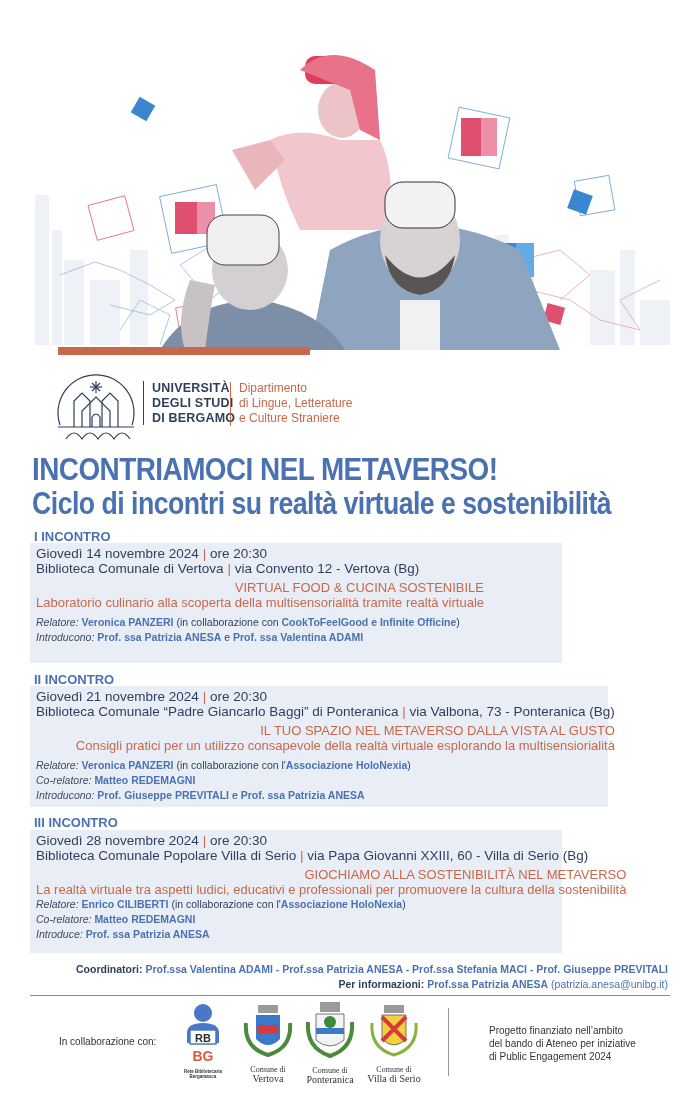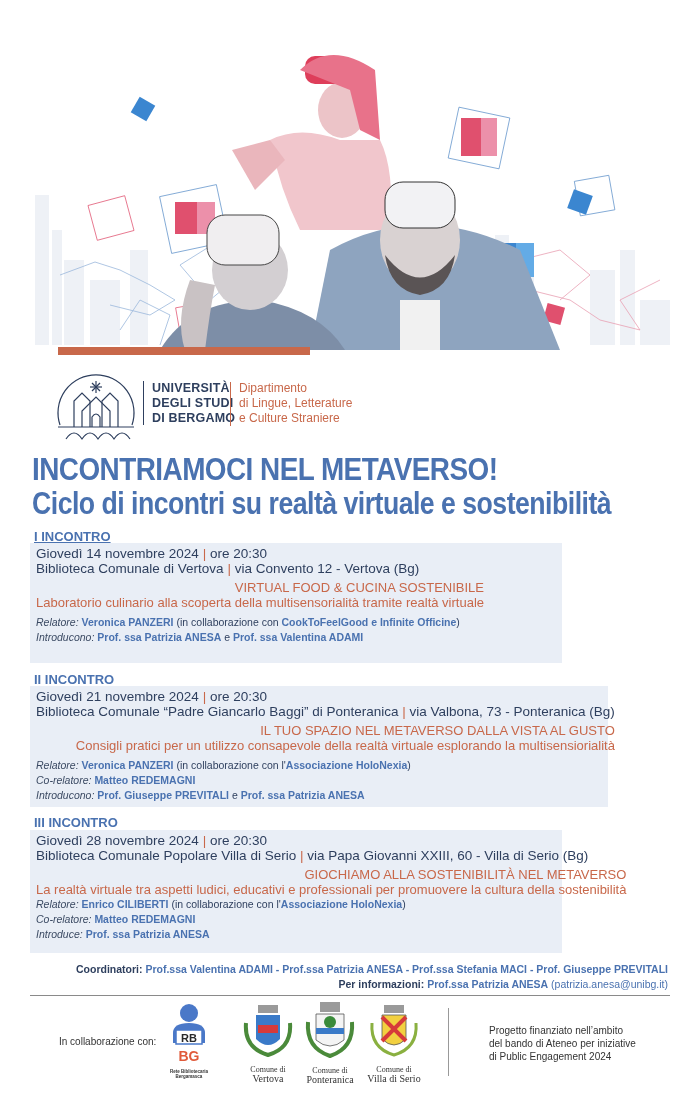--- a/index.html
+++ b/index.html
@@ -145,21 +145,21 @@
 <div class="abs uni-sep"></div>
 <div class="abs dept">
   <div>Dipartimento</div>
   <div>di Lingue, Letterature</div>
   <div>e Culture Straniere</div>
 </div>
 
 <div class="abs title1">INCONTRIAMOCI NEL METAVERSO!</div>
 <div class="abs title2">Ciclo di incontri su realtà virtuale e sostenibilità</div>
 
-<div class="abs ev-label" style="left:34px;top:529px;text-decoration:underline;">I INCONTRO</div>
+<div class="abs ev-label" style="left:34px;top:529px;">I INCONTRO</div>
 <div class="abs panel" style="top:543px;height:120px;">
   <div class="inner" style="top:3px;">
     <div class="ev-line"><span>Giovedì 14 novembre 2024</span> <span class="pipe">|</span> <span>ore 20:30</span></div>
     <div class="ev-line"><span>Biblioteca Comunale di Vertova</span> <span class="pipe">|</span> <span>via Convento 12 - Vertova (Bg)</span></div>
     <div class="topic" style="margin-top:4px;">VIRTUAL FOOD &amp; CUCINA SOSTENIBILE</div>
     <div class="topic">Laboratorio culinario alla scoperta della multisensorialità tramite realtà virtuale</div>
     <div class="people" style="margin-top:5px;"><i>Relatore:</i> <b>Veronica PANZERI</b> <span>(in collaborazione con</span> <b>CookToFeelGood e Infinite Officine</b><span>)</span></div>
     <div class="people"><i>Introducono:</i> <b>Prof. ssa Patrizia ANESA</b> <span>e</span> <b>Prof. ssa Valentina ADAMI</b></div>
   </div>
 </div>
@@ -192,21 +192,21 @@
 
 <div class="abs coord">
   <div><b class="k">Coordinatori:</b> <span class="v">Prof.ssa Valentina ADAMI - Prof.ssa Patrizia ANESA - Prof.ssa Stefania MACI - Prof. Giuseppe PREVITALI</span></div>
   <div><b class="k">Per informazioni:</b> <span class="v">Prof.ssa Patrizia ANESA</span> <span class="m">(patrizia.anesa@unibg.it)</span></div>
 </div>
 
 <div class="abs divider"></div>
 
 <div class="abs collab-label">In collaborazione con:</div>
 
-<div class="abs" style="left:168px;top:1003px;width:42px;height:80px;">
+<div class="abs" style="left:182px;top:1003px;width:42px;height:80px;">
   <svg width="42" height="62" viewBox="0 0 42 62">
     <circle cx="21" cy="10" r="9" fill="#4a78c8"></circle>
     <path d="M5,30 Q5,20 21,20 Q37,20 37,30 L37,40 L5,40 Z" fill="#4a78c8"></path>
     <rect x="8" y="27" width="26" height="14" fill="#fff" stroke="#4a78c8" stroke-width="1.5"></rect>
     <text x="21" y="39" font-size="11" font-weight="bold" text-anchor="middle" fill="#2a2a2a" font-family="Liberation Sans, sans-serif">RB</text>
     <text x="21" y="58" font-size="14" font-weight="bold" text-anchor="middle" fill="#e05a3a" font-family="Liberation Sans, sans-serif">BG</text>
   </svg>
   <div style="font-size:4.5px;font-weight:bold;text-align:center;line-height:5px;color:#333;">Rete Bibliotecaria Bergamasca</div>
 </div>
 

